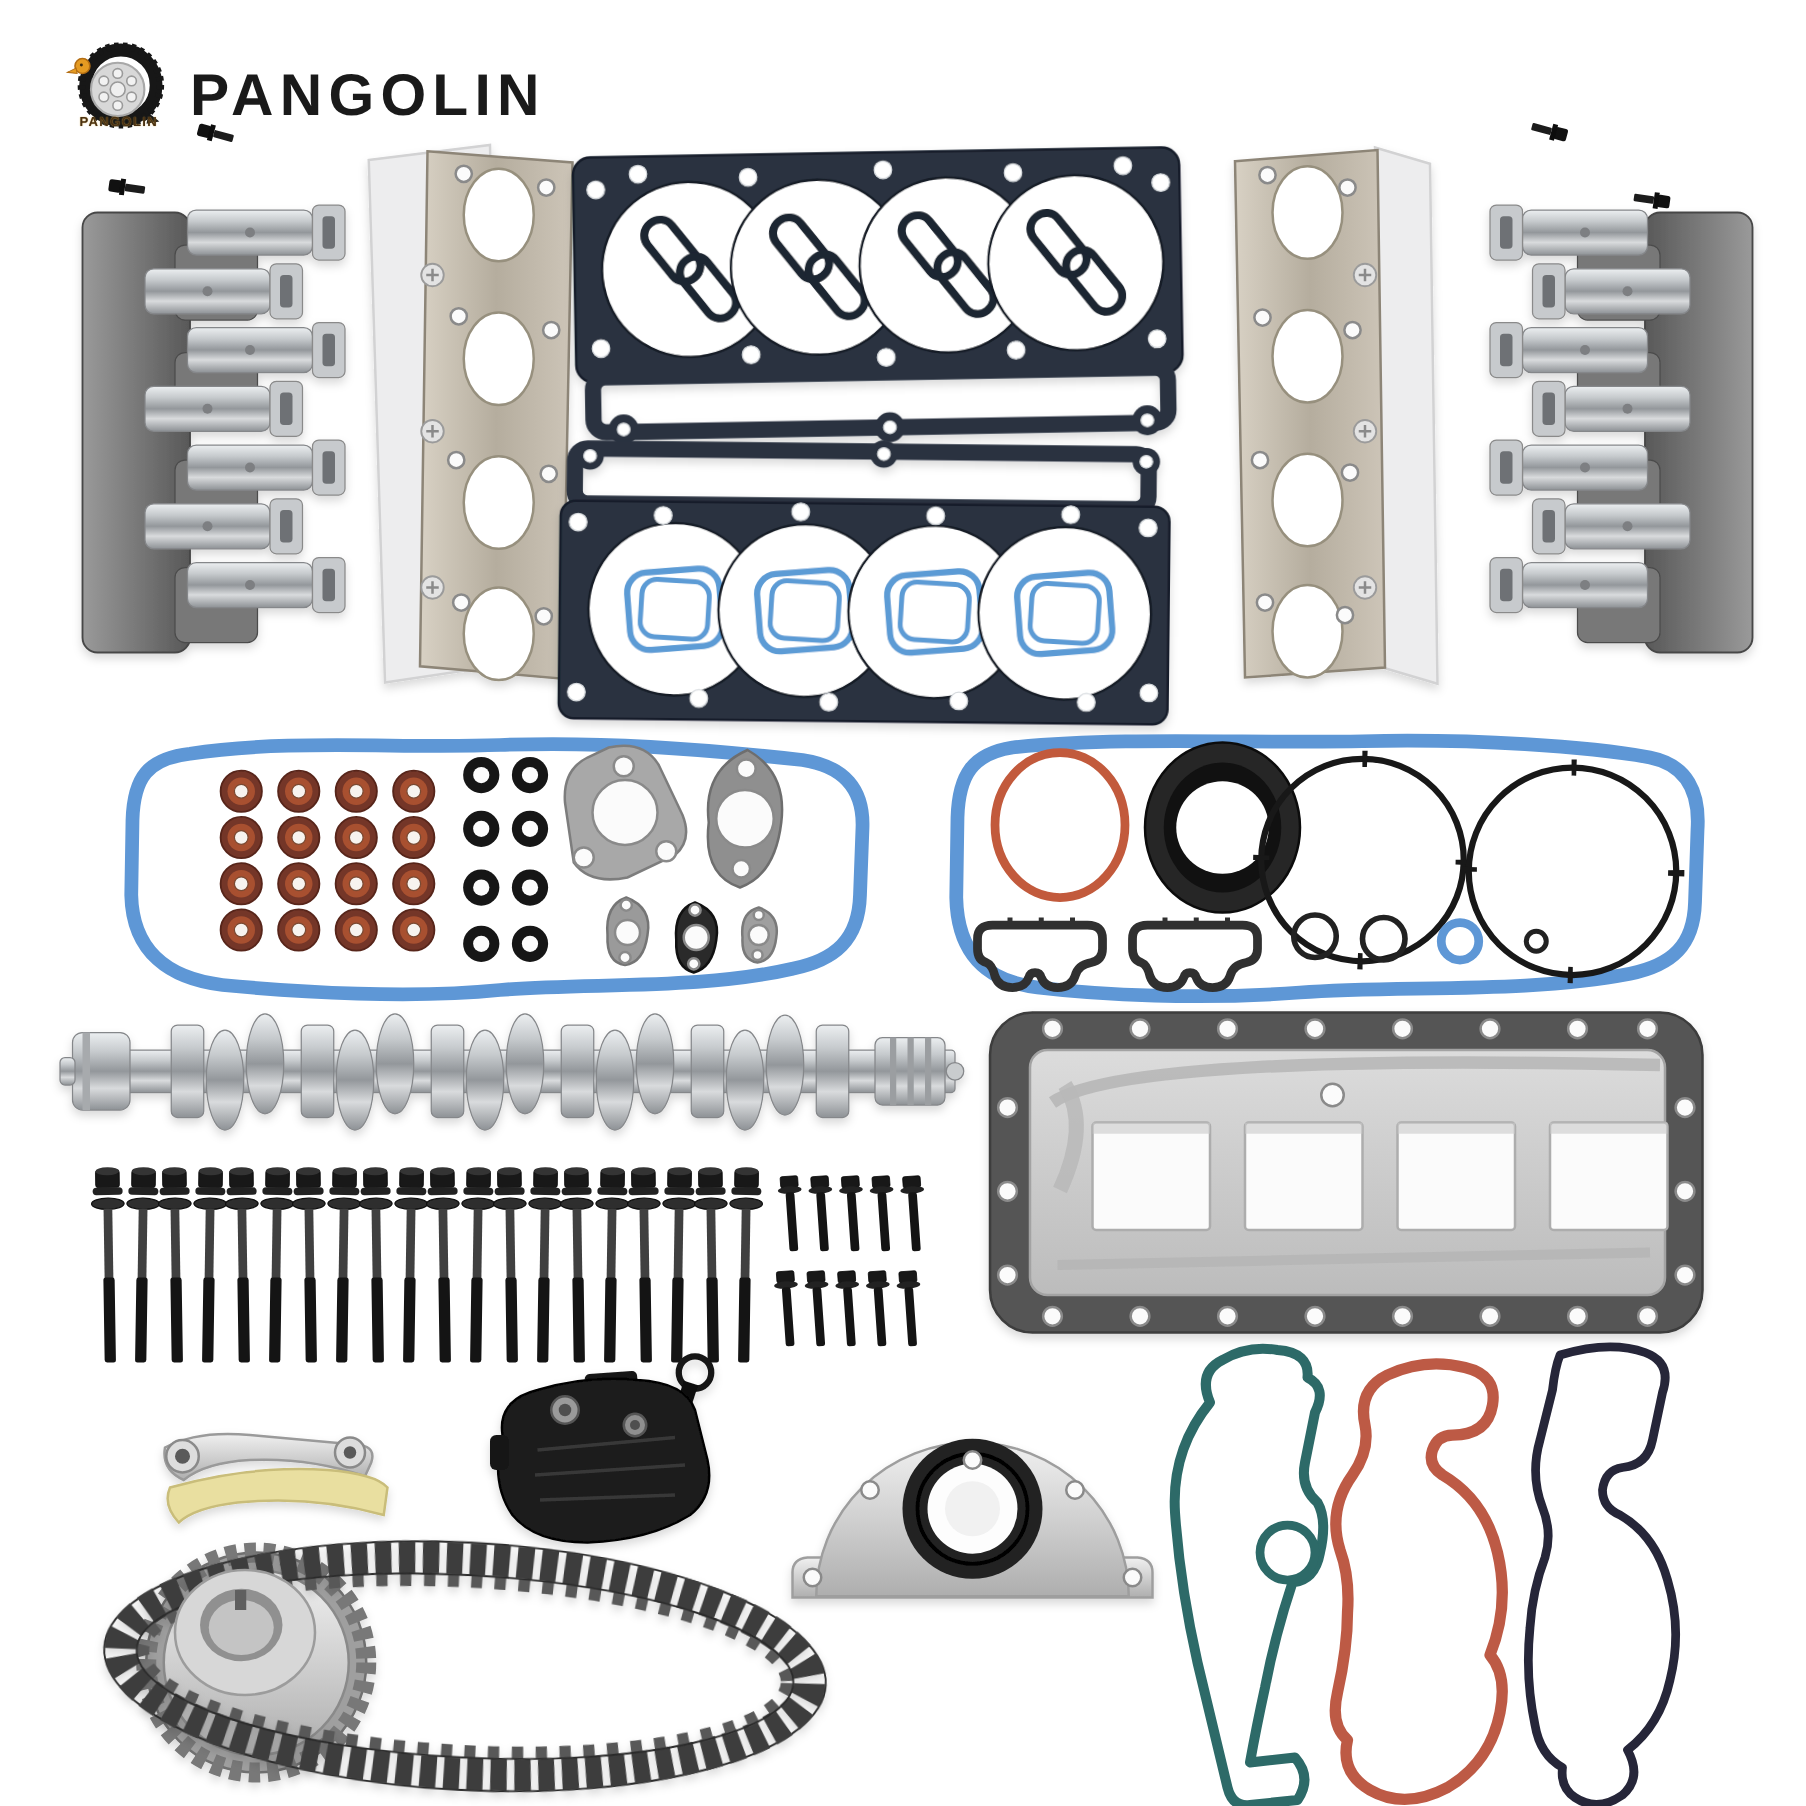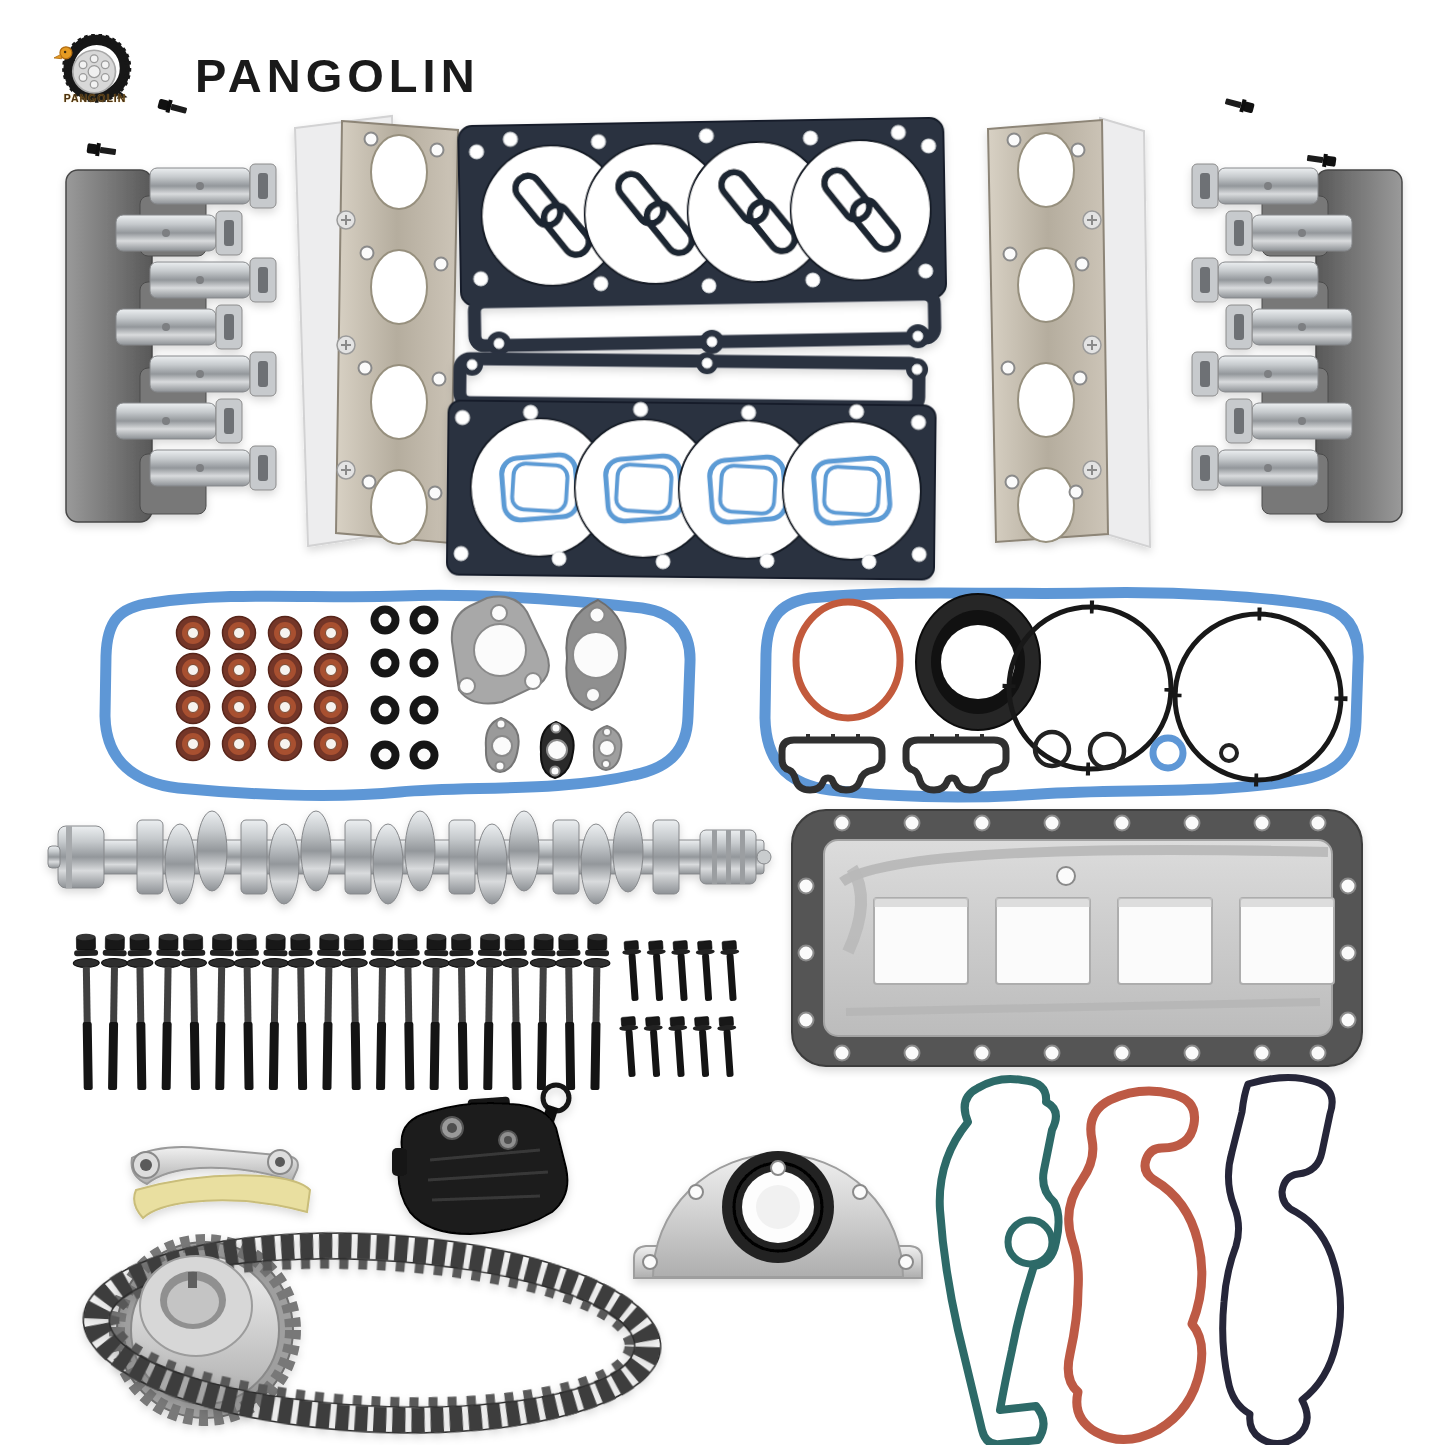--- a/index.html
+++ b/index.html
@@ -1,20 +1,20 @@
 <!DOCTYPE html>
 <html style="--brand-text: #1a1a1a; --logo-gold: #e59b22; --head-gasket-navy: #2a3340; --bore-seal-blue: #5b9bd5; --gasket-blue: #5e97d6; --seal-brown-outer: #743628; --seal-brown-inner: #a85030; --ring-orange: #c25a3c; --cover-teal: #2d6a68; --cover-red: #bd5a45; --cover-navy: #262639; --guide-yellow: #e9dfa0;"><head>
 <meta charset="utf-8">
 <style>
   html,body{margin:0;padding:0;background:#ffffff;}
   .canvas{position:relative;width:1445px;height:1445px;background:#ffffff;overflow:hidden;
           font-family:"Liberation Sans",sans-serif;}
   .scene{position:absolute;left:0;top:0;}
   
-  .brand{position:absolute;left:52px;top:34px;display:flex;align-items:flex-start;z-index:5;gap:43px;}
+  .brand{position:absolute;left:52px;top:34px;display:flex;align-items:flex-start;z-index:5;}
   .logo{position:relative;width:86px;height:82px;}
   .logo svg{position:absolute;left:0;top:0;}
   .logo-text{position:absolute;left:-2px;top:58px;width:90px;text-align:center;
              font-size:10.5px;font-weight:bold;letter-spacing:1px;color:#4a3114;
              text-shadow:0 0 1px #caa23f;}
   .brand-name{margin-left:14px;margin-top:14px;font-size:47px;font-weight:800;
               letter-spacing:5px;color:var(--brand-text);}
   
   .plate{fill:var(--head-gasket-navy);stroke:#161d29;stroke-width:2;}
   .rail{fill:none;stroke:var(--head-gasket-navy);stroke-width:13;}

